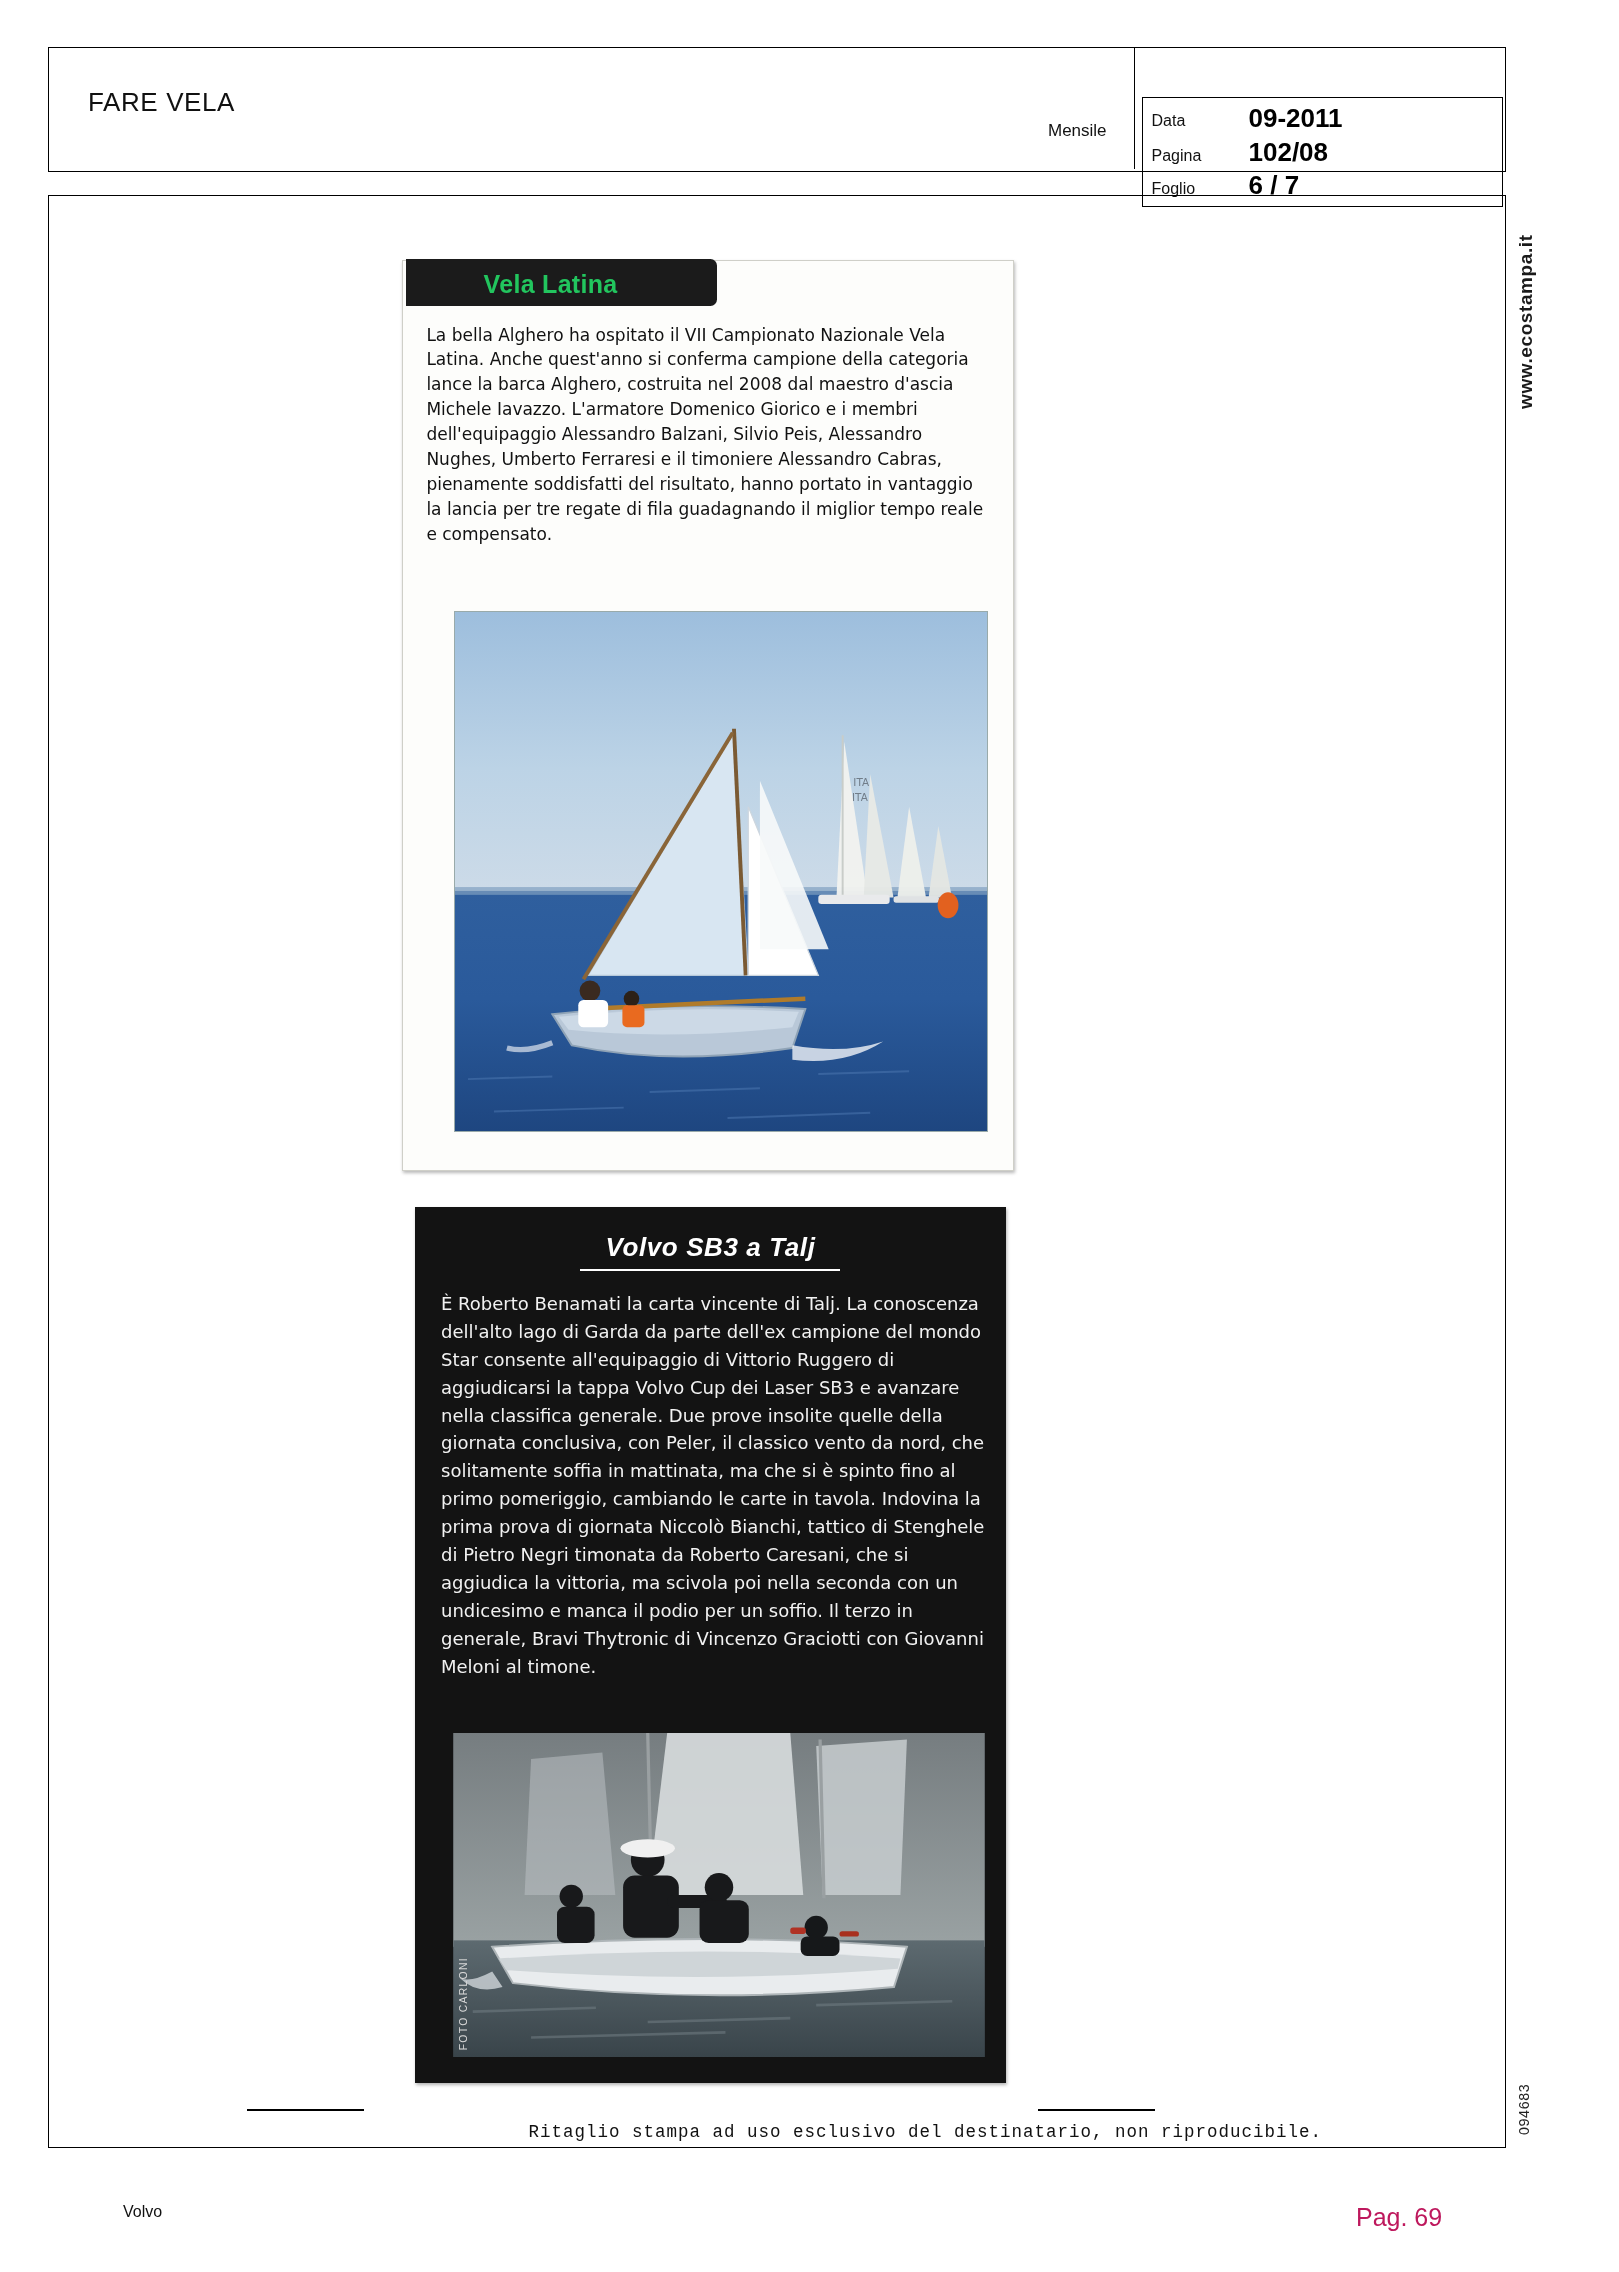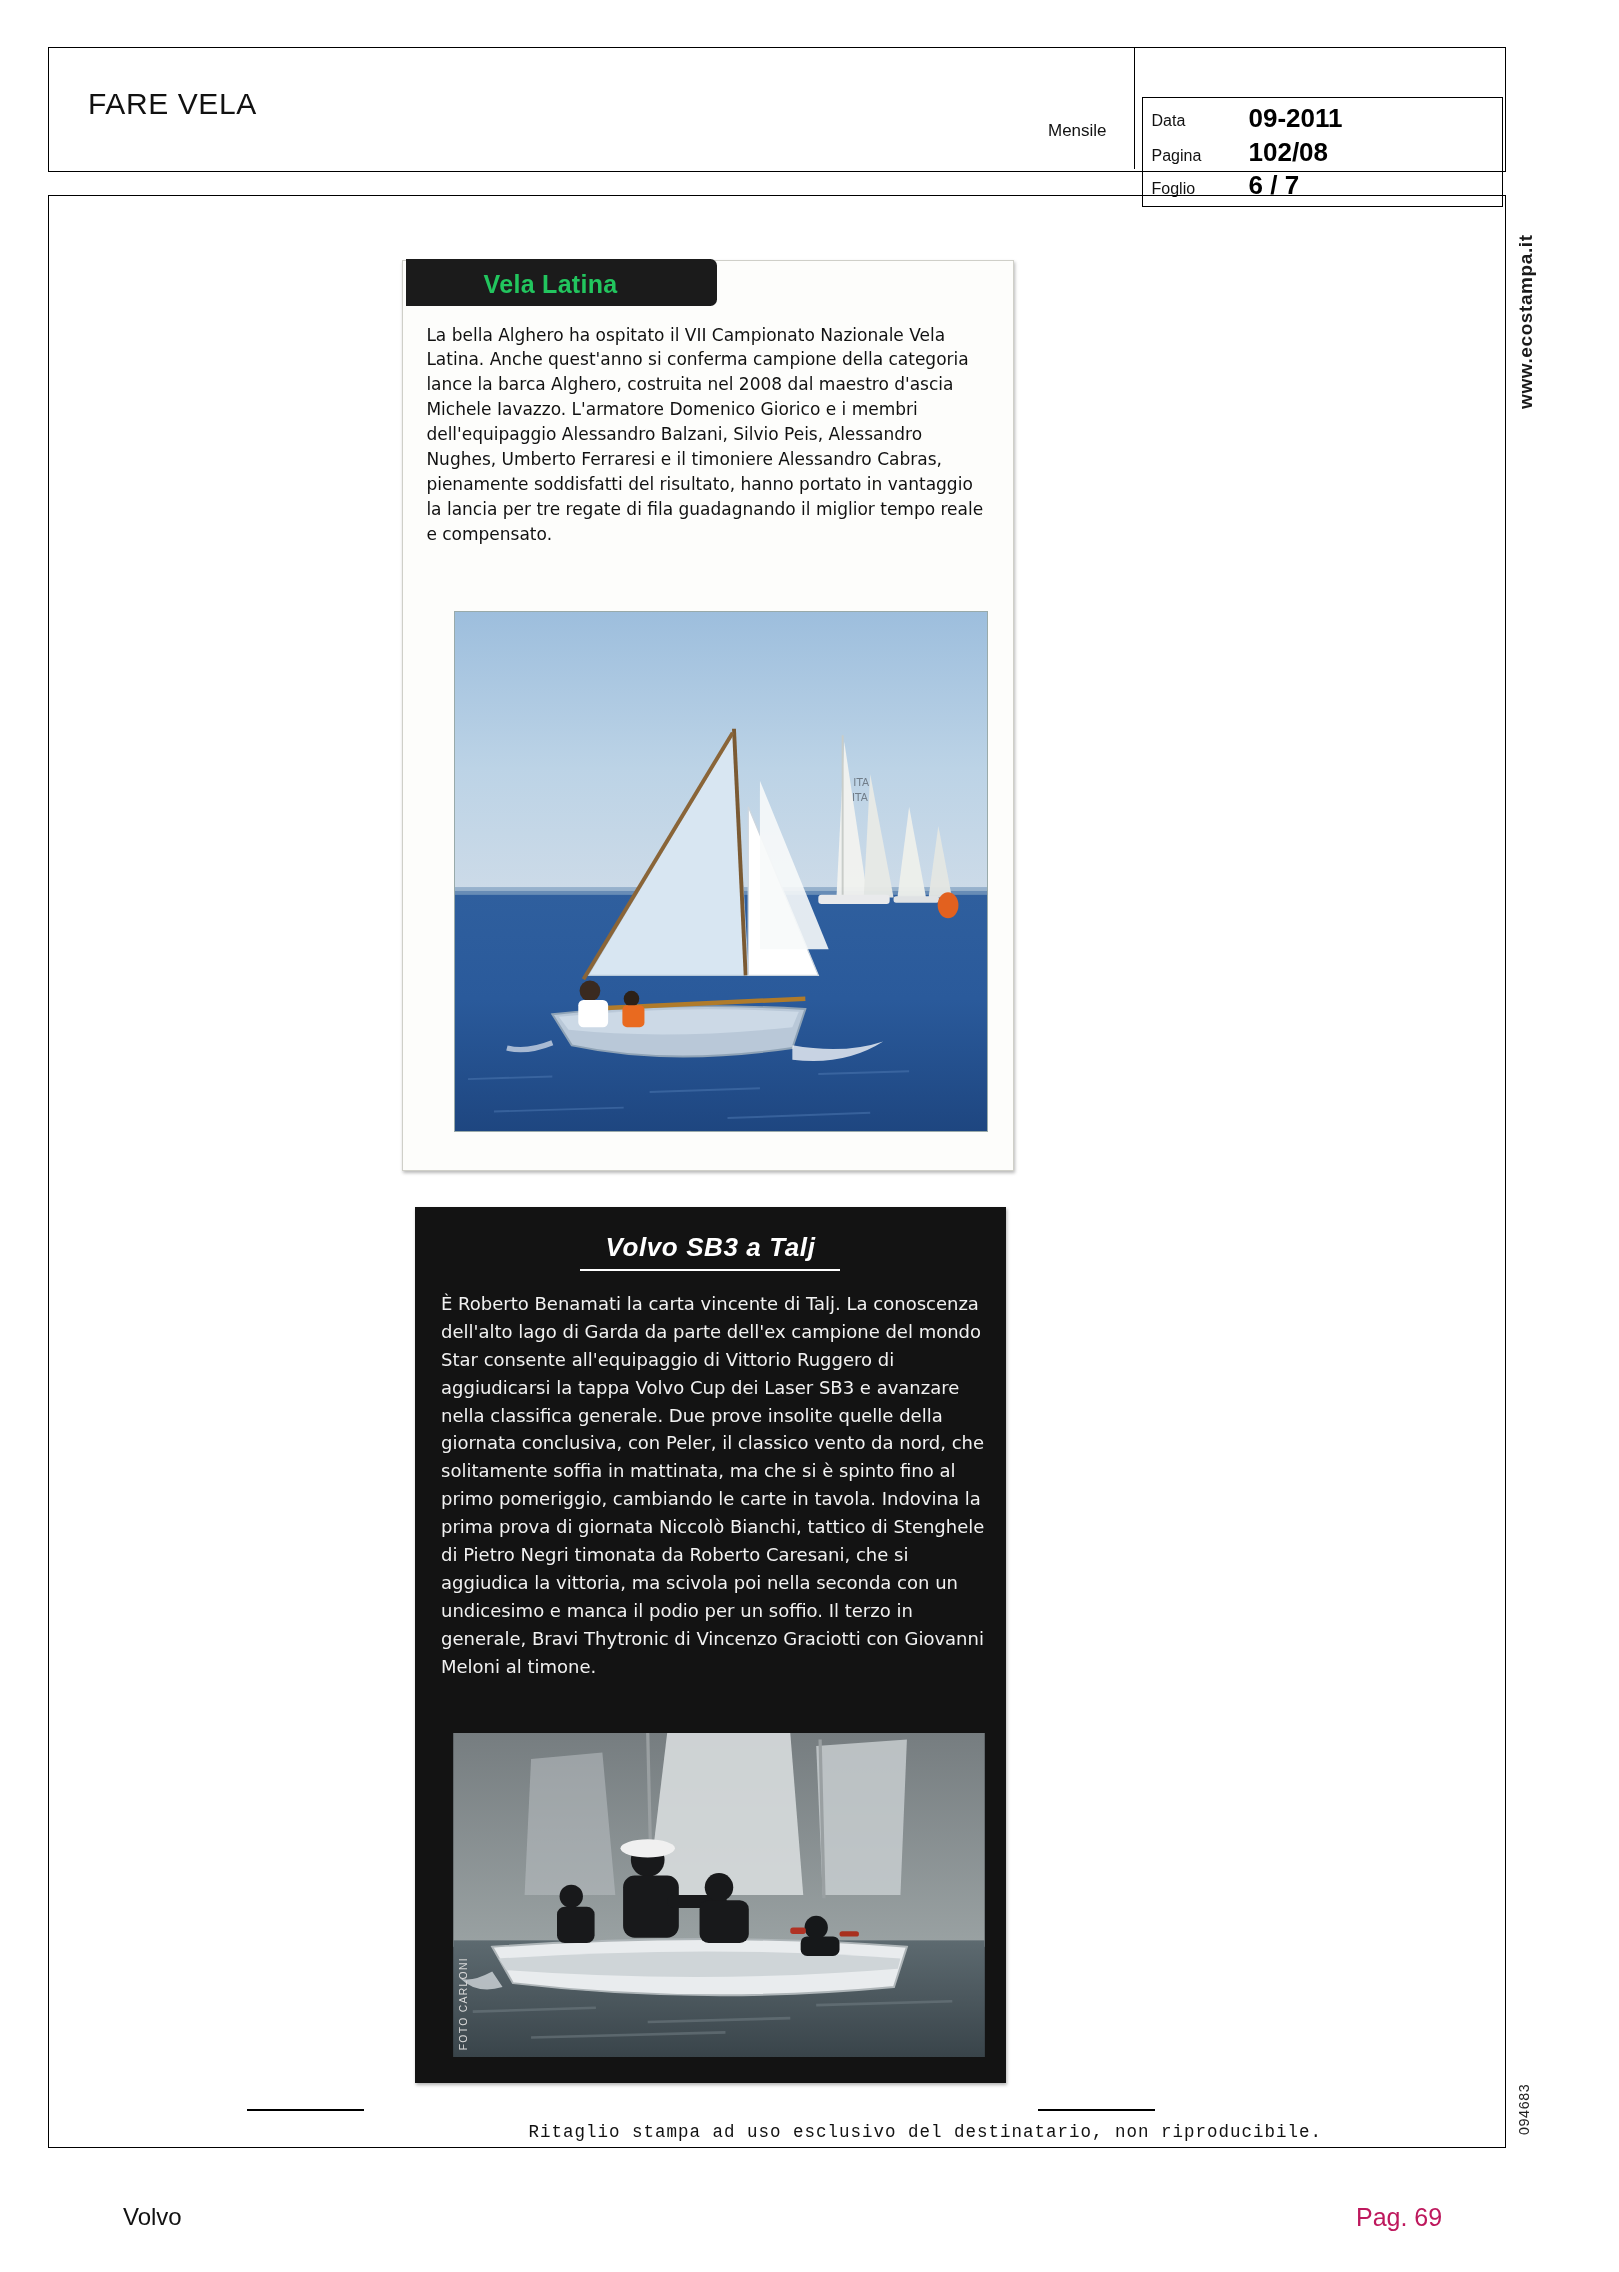--- a/index.html
+++ b/index.html
@@ -26,21 +26,21 @@
     top: 47px;
     width: 1458px;
     height: 125px;
     border: 1.9px solid #000;
     box-sizing: border-box;
   }
   .header-title {
     position: absolute;
     left: 39px;
     top: 39px;
-    font-size: 30px;
+    font-size: 26px;
     letter-spacing: 0.6px;
     color: #111;
   }
   .periodicity {
     position: absolute;
     left: 999px;
     top: 73px;
     font-size: 17px;
     color: #111;
   }
@@ -273,21 +273,21 @@
     font-size: 17.5px;
     letter-spacing: 1px;
     color: #111;
   }
 
   
   .page-footer-left {
     position: absolute;
     left: 123px;
     top: 2203px;
-    font-size: 24px;
+    font-size: 16px;
     color: #111;
   }
   .page-footer-right {
     position: absolute;
     left: 1356px;
     top: 2203px;
     font-size: 25px;
     color: #be185d;
   }
 

